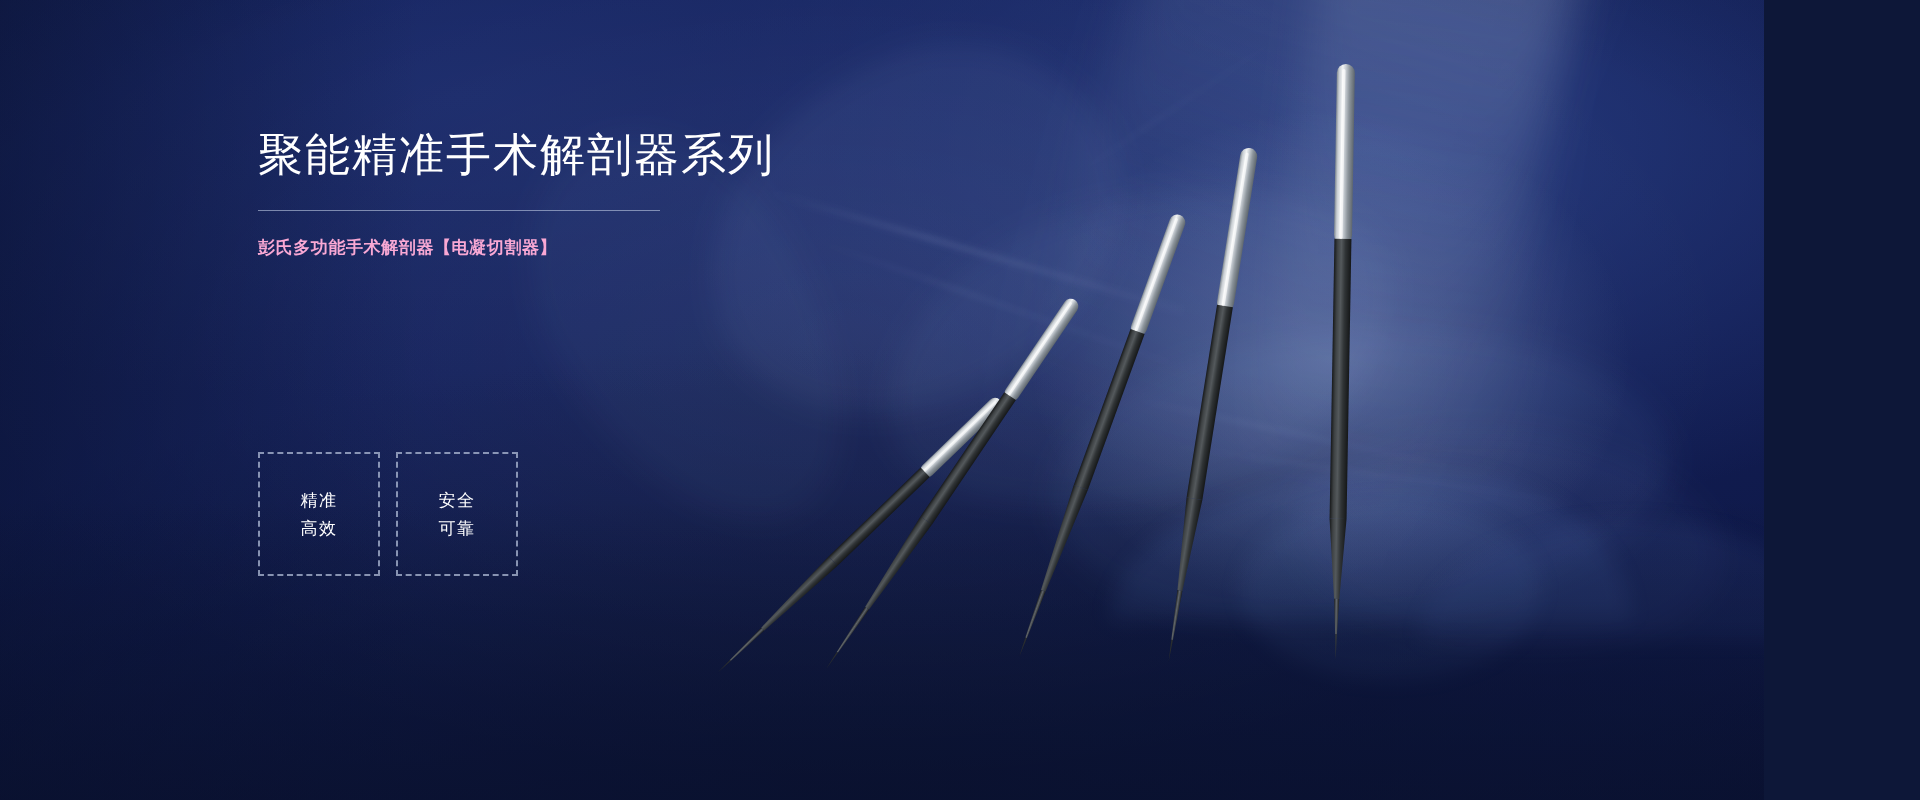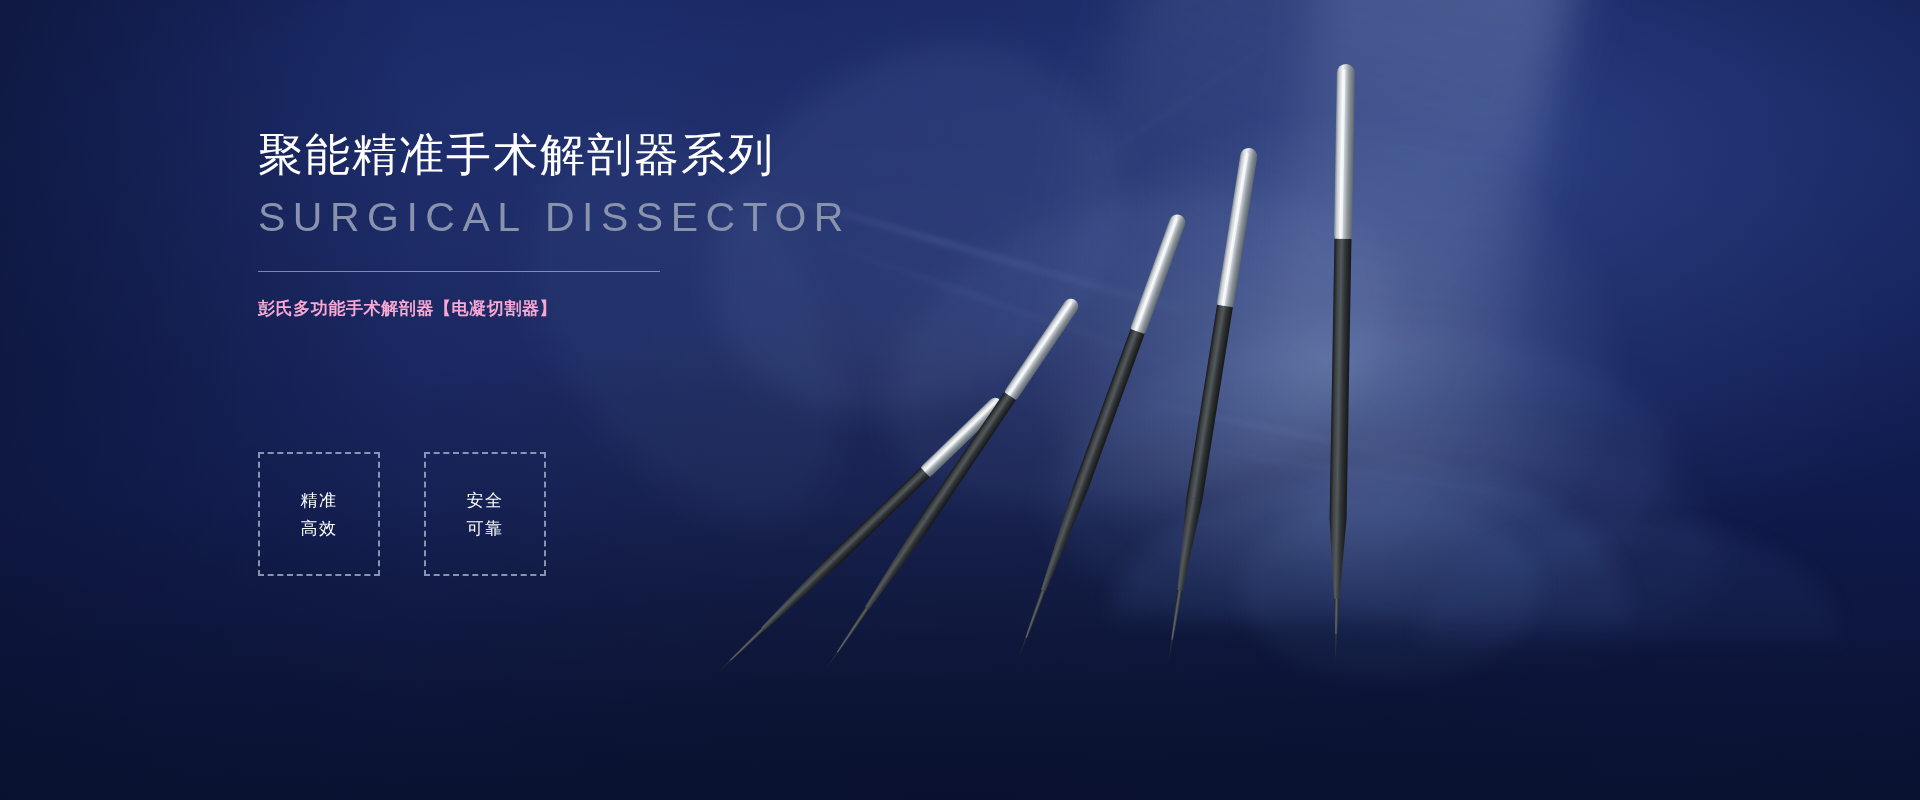--- a/index.html
+++ b/index.html
@@ -6,21 +6,21 @@
     margin: 0;
     padding: 0;
     background: #0d1738;
   }
   body {
     font-family: "Liberation Sans", sans-serif;
   }
 
   .banner {
     position: relative;
-    width: 1920px;
+    width: 1764px;
     height: 800px;
     overflow: hidden;
     background: #14215a;
   }
 
   
   .bg-base {
     position: absolute;
     inset: 0;
     background:
@@ -160,21 +160,21 @@
     font-weight: 700;
     white-space: nowrap;
   }
 
   
   .features {
     position: absolute;
     left: 258px;
     top: 452px;
     display: flex;
-    gap: 44px;
+    gap: 16px;
   }
   .feature-box {
     width: 118px;
     height: 120px;
     display: flex;
     flex-direction: column;
     align-items: center;
     justify-content: center;
     gap: 11px;
     border: 2px dashed rgba(176,188,214,0.75);
@@ -297,21 +297,20 @@
       <rect x="-8.5" y="175" width="17" height="280" fill="url(#shaft)"></rect>
       <path d="M -8.5 455 L 8.5 455 L 2.6 535 L -2.6 535 Z" fill="url(#shaft)"></path>
       <path d="M -2.6 535 L 2.6 535 L 0.9 570 L -0.9 570 Z" fill="url(#tipg)"></path>
       <path d="M -0.9 570 L 0.9 570 L 0 596 Z" fill="#32363a"></path>
       <rect x="-3.6" y="5" width="3.2" height="170" rx="1.6" fill="#ffffff" opacity="0.68"></rect>
     </g>
   </svg>
 
   <div class="content">
     <div class="title-cn">聚能精准手术解剖器系列</div>
-    <div class="title-en">SURGICAL DISSECTOR</div>
     <div class="divider"></div>
     <div class="subtitle">彭氏多功能手术解剖器【电凝切割器】</div>
   </div>
 
   <div class="features">
     <div class="feature-box">
       <span class="feature-line">精准</span>
       <span class="feature-line">高效</span>
     </div>
     <div class="feature-box">

